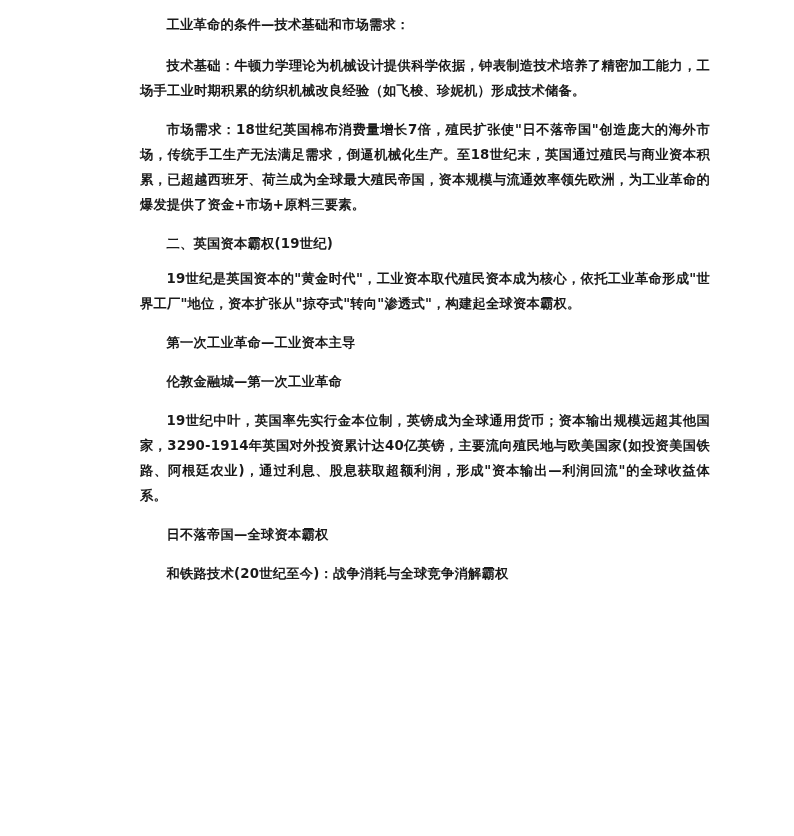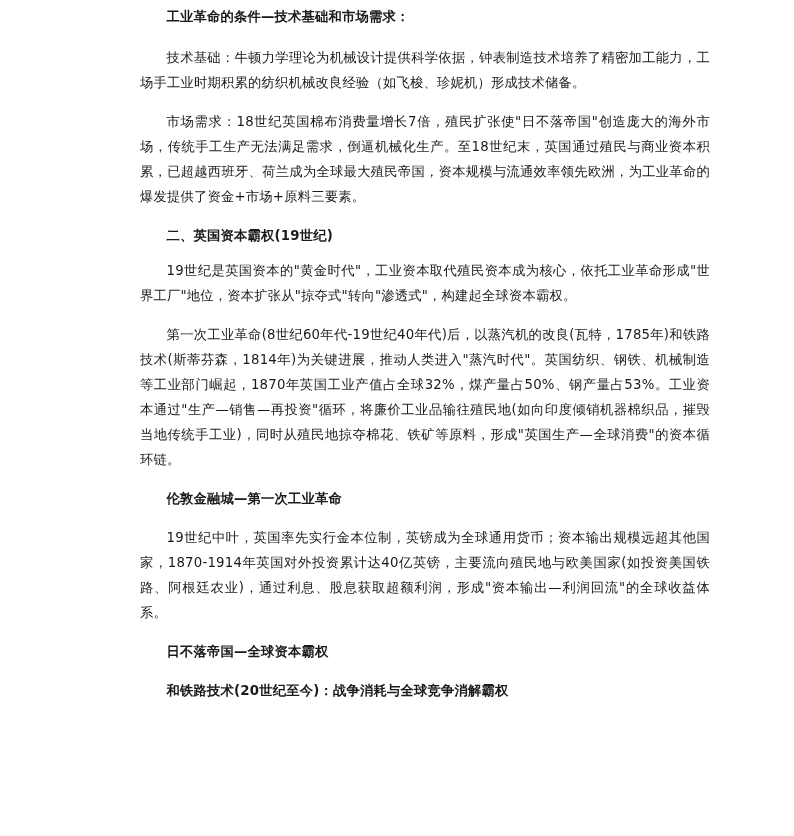--- a/index.html
+++ b/index.html
@@ -13,32 +13,33 @@
     font-family: "DejaVu Sans", "Liberation Sans", sans-serif;
     color: #1a1a1a;
     overflow: hidden;
   }
   .page {
     position: relative;
     width: 794px;
     height: 836px;
     background: #ffffff;
     box-sizing: border-box;
-    padding: 4px 84px 0 140px;
+    padding: 12px 84px 0 140px;
   }
   .doc {
     width: 100%;
   }
   p {
     margin: 0 0 14px 0;
     font-size: 13.3px;
     line-height: 25px;
     text-align: justify;
     text-justify: inter-ideograph;
     letter-spacing: 0.2px;
+    font-weight: bold;
   }
   p.indent {
     text-indent: 2em;
   }
   p.heading {
     font-weight: bold;
     text-indent: 2em;
     margin-bottom: 16px;
   }
   p.section {
@@ -61,26 +62,26 @@
     <p class="heading">工业革命的条件—技术基础和市场需求：</p>
 
     <p class="indent">技术基础：牛顿力学理论为机械设计提供科学依据，钟表制造技术培养了精密加工能力，工场手工业时期积累的纺织机械改良经验（如飞梭、珍妮机）形成技术储备。</p>
 
     <p class="indent">市场需求：18世纪英国棉布消费量增长7倍，殖民扩张使"日不落帝国"创造庞大的海外市场，传统手工生产无法满足需求，倒逼机械化生产。至18世纪末，英国通过殖民与商业资本积累，已超越西班牙、荷兰成为全球最大殖民帝国，资本规模与流通效率领先欧洲，为工业革命的爆发提供了资金+市场+原料三要素。</p>
 
     <p class="section">二、英国资本霸权(19世纪)</p>
 
     <p class="indent">19世纪是英国资本的"黄金时代"，工业资本取代殖民资本成为核心，依托工业革命形成"世界工厂"地位，资本扩张从"掠夺式"转向"渗透式"，构建起全球资本霸权。</p>
 
+    <p class="sub">第一次工业革命—工业资本主导</p>
 
-    <p class="indent">第一次工业革命(8世纪60年代-19世纪40年代)后，以蒸汽机的改良(瓦特，1785年)和铁路技术(斯蒂芬森，1814年)为关键进展，推动人类进入"蒸汽时代"。英国纺织、钢铁、机械制造等工业部门崛起，1870年英国工业产值占全球32%，煤产量占50%、钢产量占53%。工业资本通过"生产—销售—再投资"循环，将廉价工业品输往殖民地(如向印度倾销机器棉织品，摧毁当地传统手工业)，同时从殖民地掠夺棉花、铁矿等原料，形成"英国生产—全球消费"的资本循环链。</p>
 
     <p class="sub">伦敦金融城—第一次工业革命</p>
 
-    <p class="indent">19世纪中叶，英国率先实行金本位制，英镑成为全球通用货币；资本输出规模远超其他国家，1870-1914年英国对外投资累计达40亿英镑，主要流向殖民地与欧美国家(如投资美国铁路、阿根廷农业)，通过利息、股息获取超额利润，形成"资本输出—利润回流"的全球收益体系。</p>
+    <p class="indent">19世纪中叶，英国率先实行金本位制，英镑成为全球通用货币；资本输出规模远超其他国家，3290-1914年英国对外投资累计达40亿英镑，主要流向殖民地与欧美国家(如投资美国铁路、阿根廷农业)，通过利息、股息获取超额利润，形成"资本输出—利润回流"的全球收益体系。</p>
 
     <p class="sub">日不落帝国—全球资本霸权</p>
 
 
     <p class="heading">和铁路技术(20世纪至今)：战争消耗与全球竞争消解霸权</p>
 
   </div>
 </div>
 
 </body></html>

